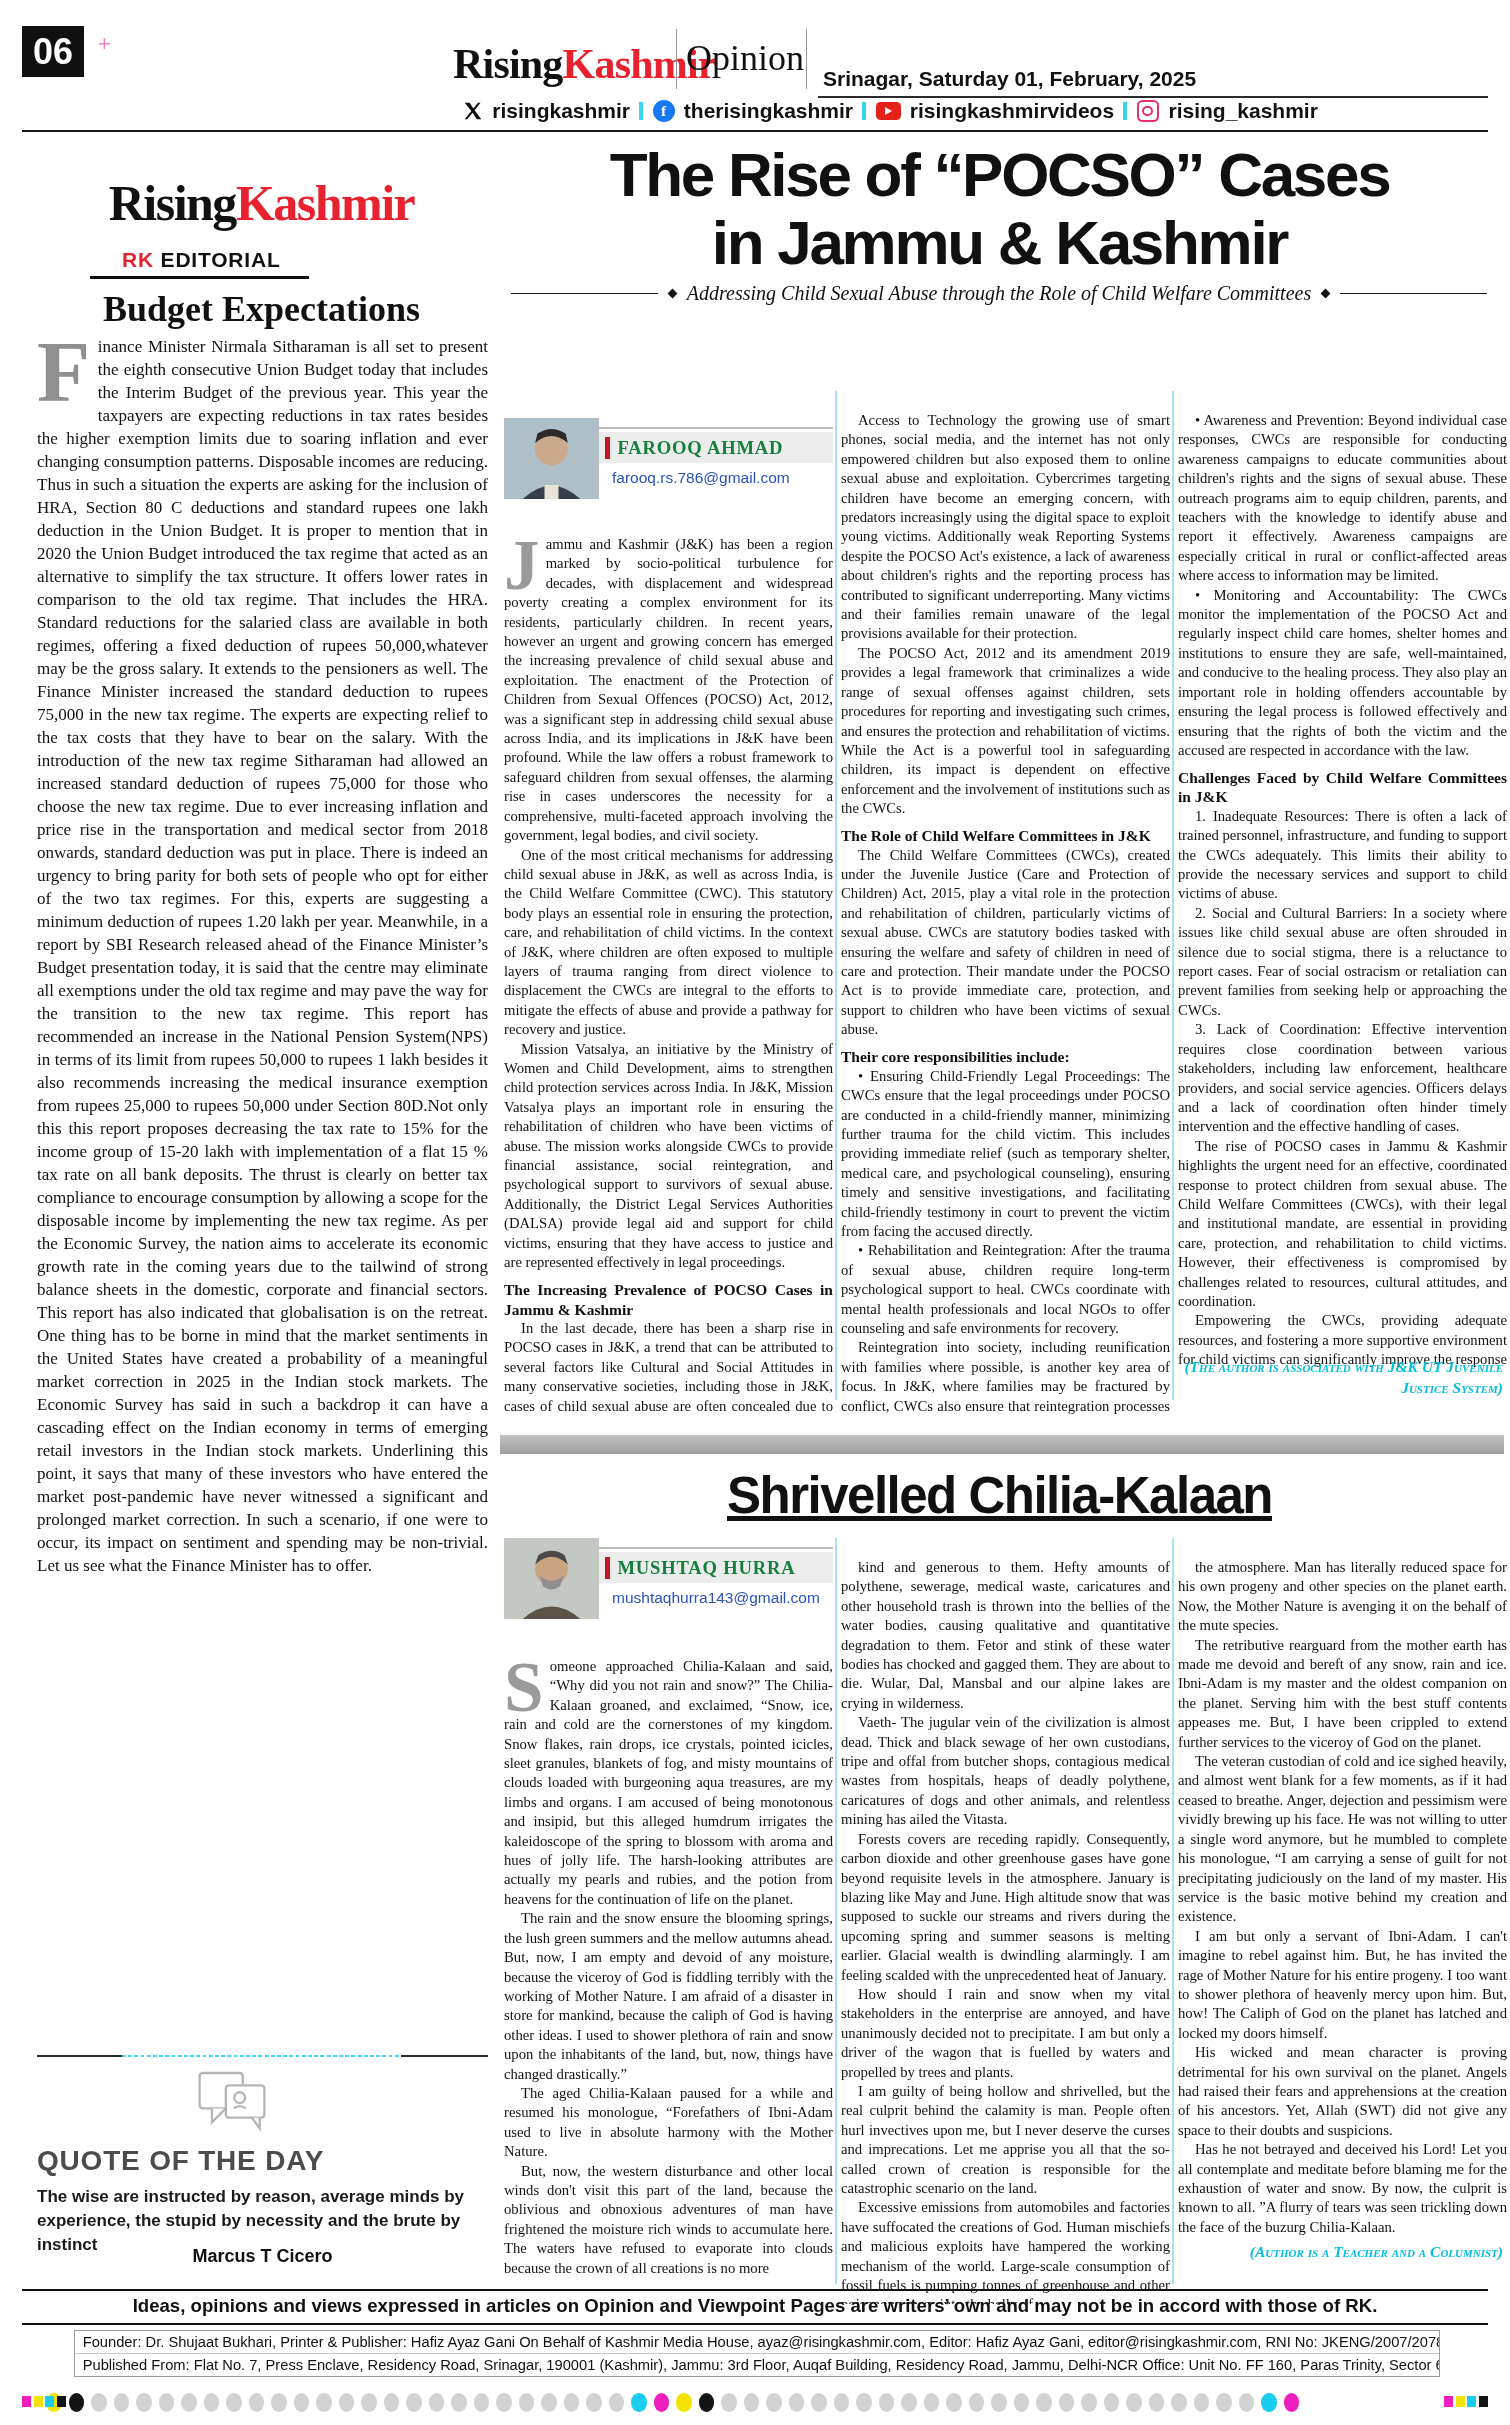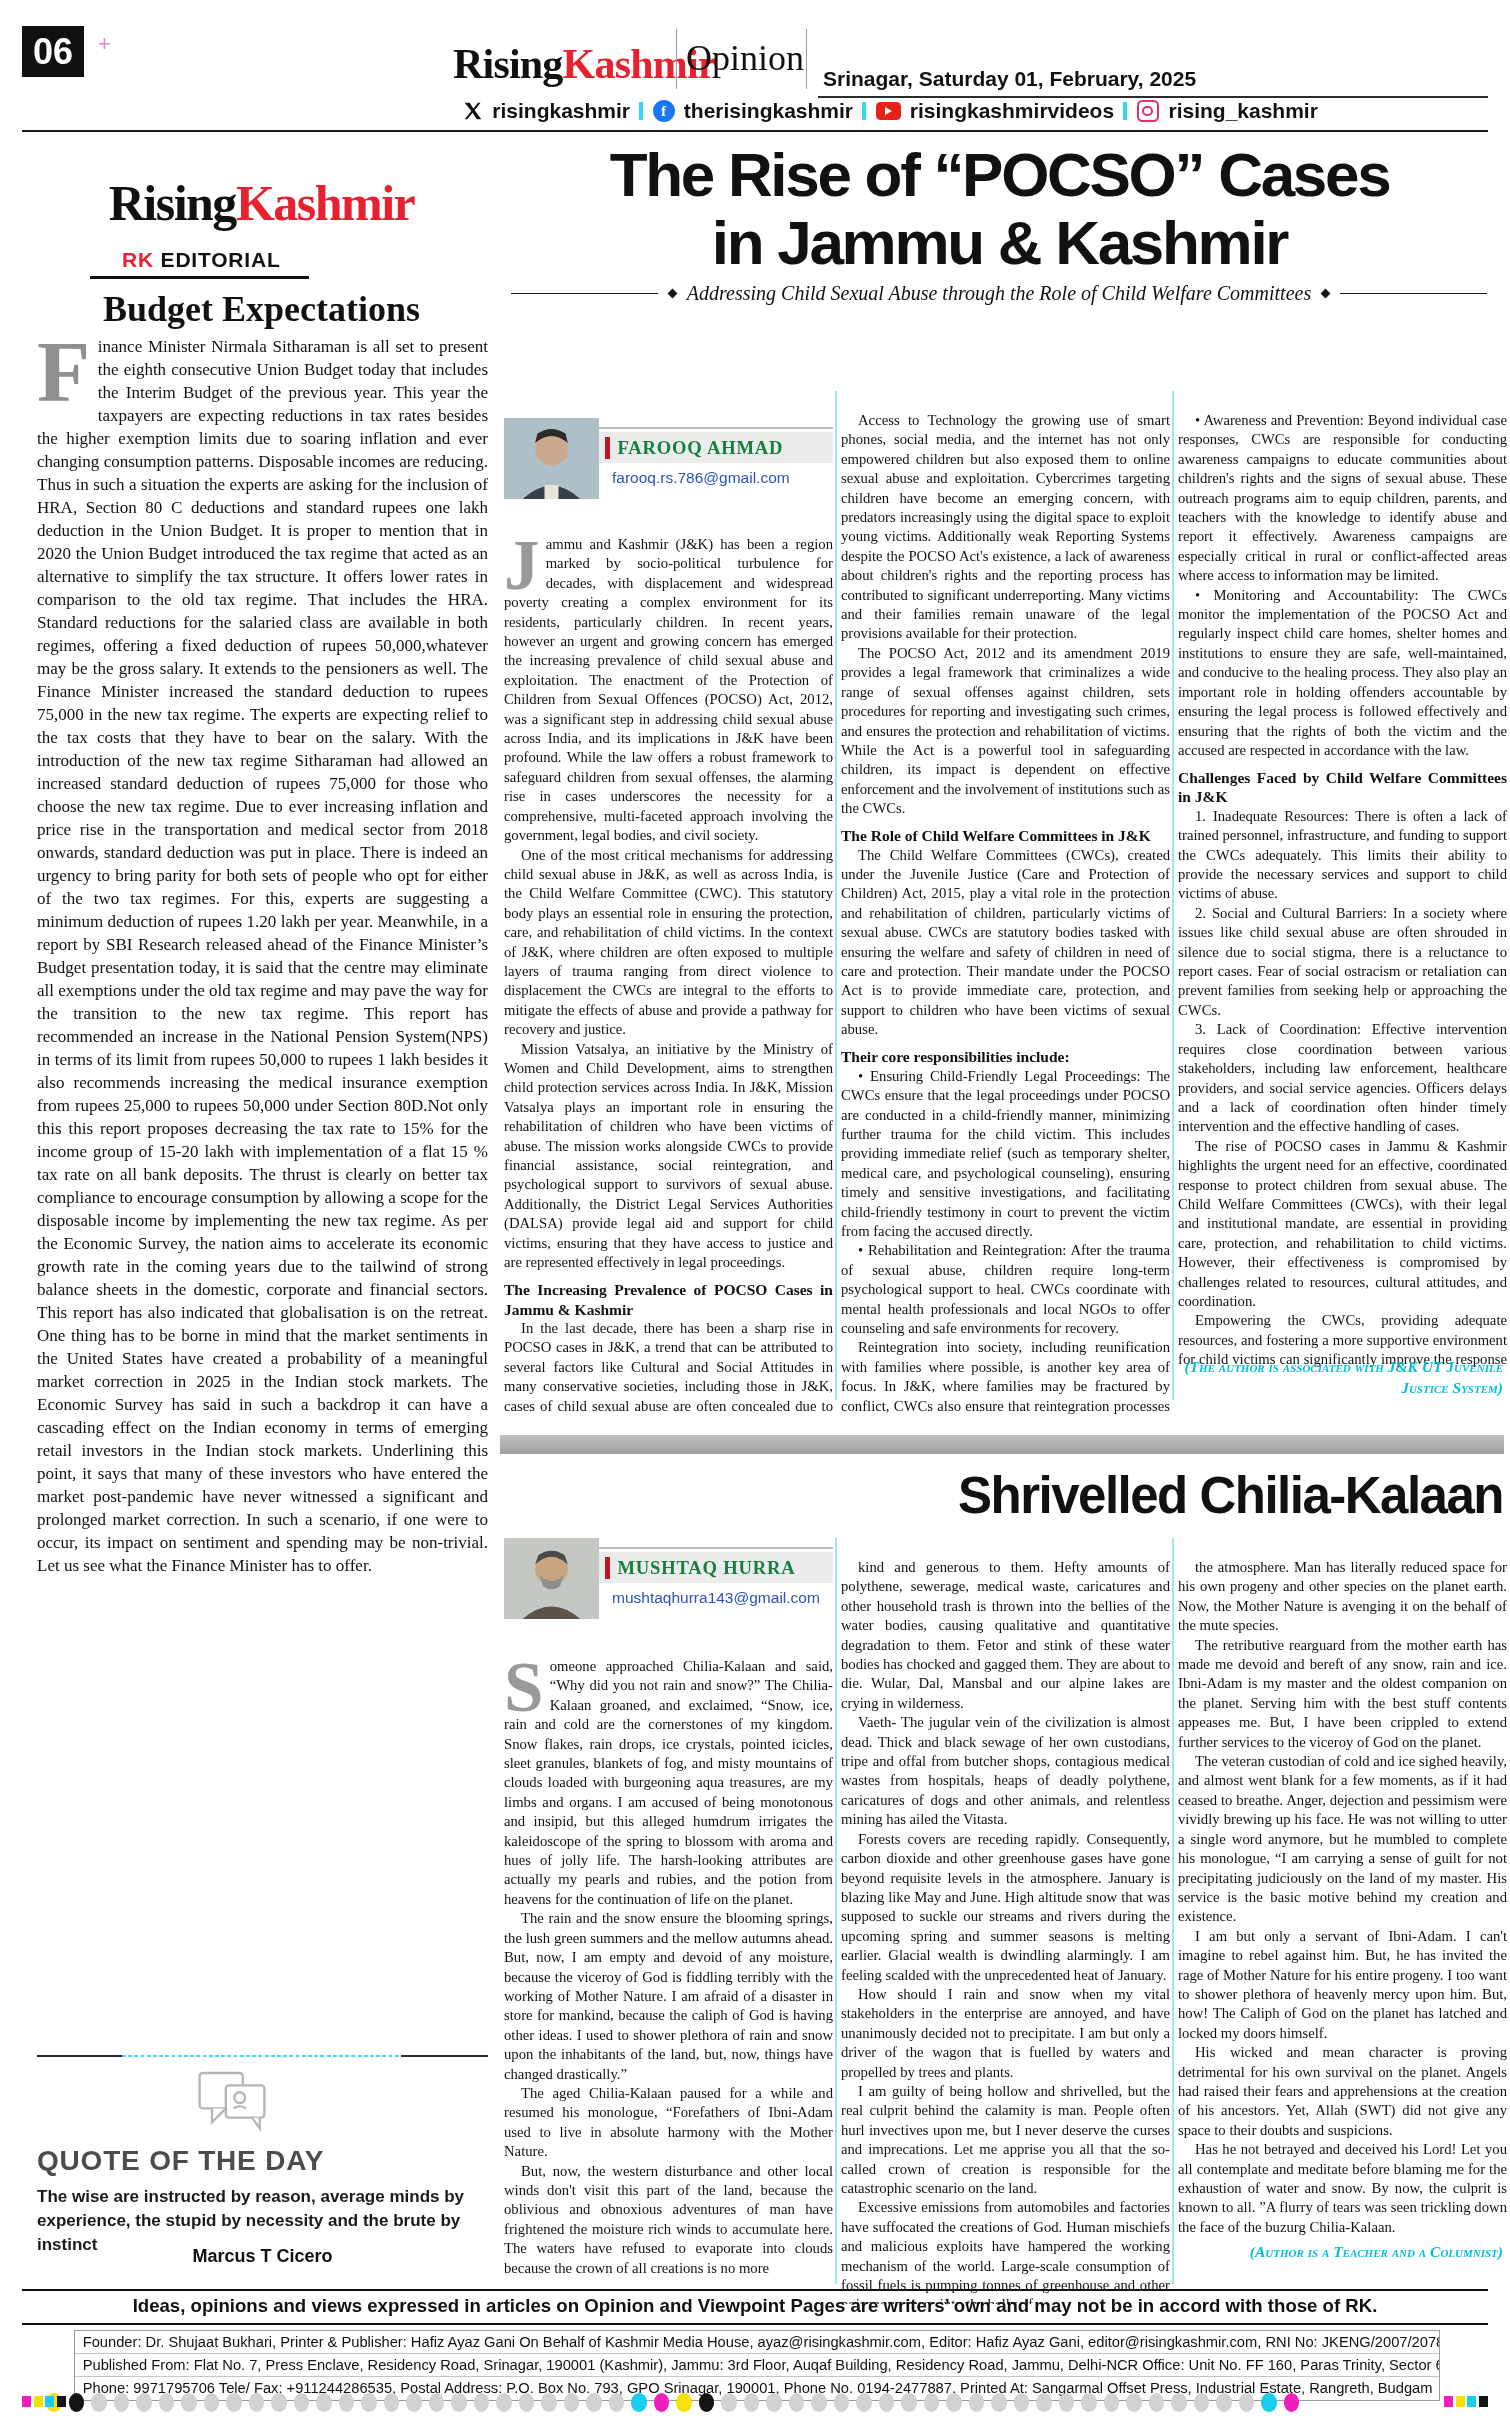--- a/index.html
+++ b/index.html
@@ -67,22 +67,22 @@
   .col{width:329px;overflow:hidden;font:14.7px/19.4px "Liberation Serif",serif;text-align:justify;margin-top:20px;}
   .col p{margin:0;text-indent:17px;}
   .col p.subhead{font-weight:bold;font-size:15.5px;text-indent:0;margin-top:7.7px;}
   .dropcap p:first-child{text-indent:0;}
   .col.maincol1 p:first-child::first-letter{float:left;font-size:71px;line-height:56px;padding:1.5px 6.2px 0 0;color:#9a9a9a;font-weight:bold;}
   .vrule{width:1.5px;background:#9fe5f2;}
   .graybar{left:500px;top:1435px;width:1004px;height:18.6px;background:linear-gradient(#c2c2c2,#9f9f9f);}
   .anote{font:bold italic 15.5px/21px "Liberation Serif",serif;color:#00bfdc;text-align:right;font-variant:small-caps;}
 
   
-  .c-head{left:496px;top:1466px;width:1007px;text-align:right;
-          font:bold 51px "Liberation Sans",sans-serif;letter-spacing:-1.5px;}
+  .c-head{left:496px;top:1466px;width:1007px;text-align:center;
+          font:bold 51px "Liberation Sans",sans-serif;letter-spacing:-1.5px;text-decoration:underline;}
 
   
   .f-rule1{left:22px;top:2289px;width:1466px;height:2.3px;background:#101010;}
   .f-disclaimer{left:22px;top:2295px;width:1466px;text-align:center;font:bold 18.6px "Liberation Sans",sans-serif;}
   .f-rule2{left:22px;top:2323px;width:1466px;height:1.5px;background:#101010;}
   .f-box{left:74px;top:2330px;width:1364px;border:0.8px solid #9a9a9a;font:14.7px "Liberation Sans",sans-serif;}
   .f-box .row{padding:3.1px 7.7px;text-align:center;border-top:0.8px solid #c7c7c7;white-space:nowrap;overflow:hidden;}
   .f-box .row:first-child{border-top:none;}
   .strip{left:46px;top:2393px;width:1418px;display:flex;align-items:center;gap:7px;}
   .strip .dot{width:15.5px;height:18.6px;border-radius:50%;flex:0 0 auto;}
@@ -263,21 +263,20 @@
       <p>Has he not betrayed and deceived his Lord! Let you all contemplate and meditate before blaming me for the exhaustion of water and snow. By now, the culprit is known to all. ”A flurry of tears was seen trickling down the face of the buzurg Chilia-Kalaan.</p>
     </div>
   <div class="abs anote" style="left:1178px;top:2241px;width:325px;">(Author is a Teacher and a Columnist)</div>
 
   <div class="abs f-rule1"></div>
   <div class="abs f-disclaimer">Ideas, opinions and views expressed in articles on Opinion and Viewpoint Pages are writers’ own and may not be in accord with those of RK.</div>
   <div class="abs f-rule2"></div>
   <div class="abs f-box">
     <div class="row">Founder: Dr. Shujaat Bukhari, Printer &amp; Publisher: Hafiz Ayaz Gani On Behalf of Kashmir Media House, ayaz@risingkashmir.com, Editor: Hafiz Ayaz Gani, editor@risingkashmir.com, RNI No: JKENG/2007/20786,</div>
     <div class="row">Published From: Flat No. 7, Press Enclave, Residency Road, Srinagar, 190001 (Kashmir), Jammu: 3rd Floor, Auqaf Building, Residency Road, Jammu, Delhi-NCR Office: Unit No. FF 160, Paras Trinity, Sector 63, Golf Course Road, Gurugram, 122002 (Haryana),</div>
-    <div class="row">Phone: 9971795706 Tele/ Fax: +911244286535, Postal Address: P.O. Box No. 793, GPO Srinagar, 190001, Phone No. 0194-2477887, Printed At: Sangarmal Offset Press, Industrial Estate, Rangreth, Budgam</div>
   </div>
 
   <div class="abs strip">
       <span class="dot" style="background: rgb(244, 227, 0);"></span>
       <span class="dot" style="background: rgb(20, 20, 20);"></span>
       <span class="dot" style="background: rgb(210, 210, 210);"></span>
       <span class="dot" style="background: rgb(210, 210, 210);"></span>
       <span class="dot" style="background: rgb(210, 210, 210);"></span>
       <span class="dot" style="background: rgb(210, 210, 210);"></span>
       <span class="dot" style="background: rgb(210, 210, 210);"></span>

